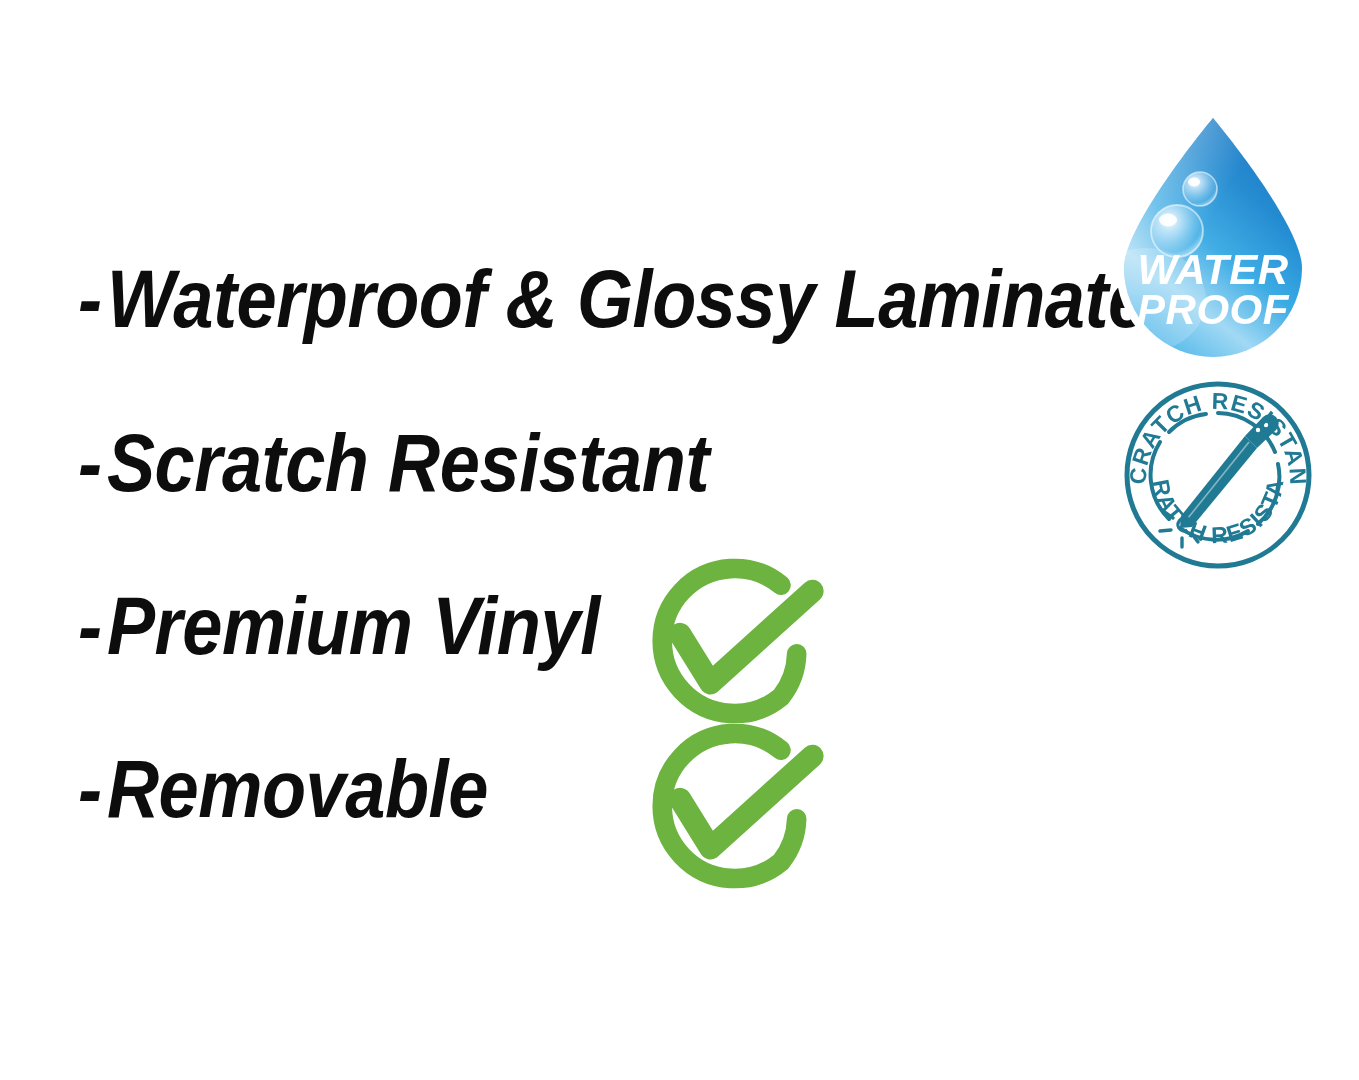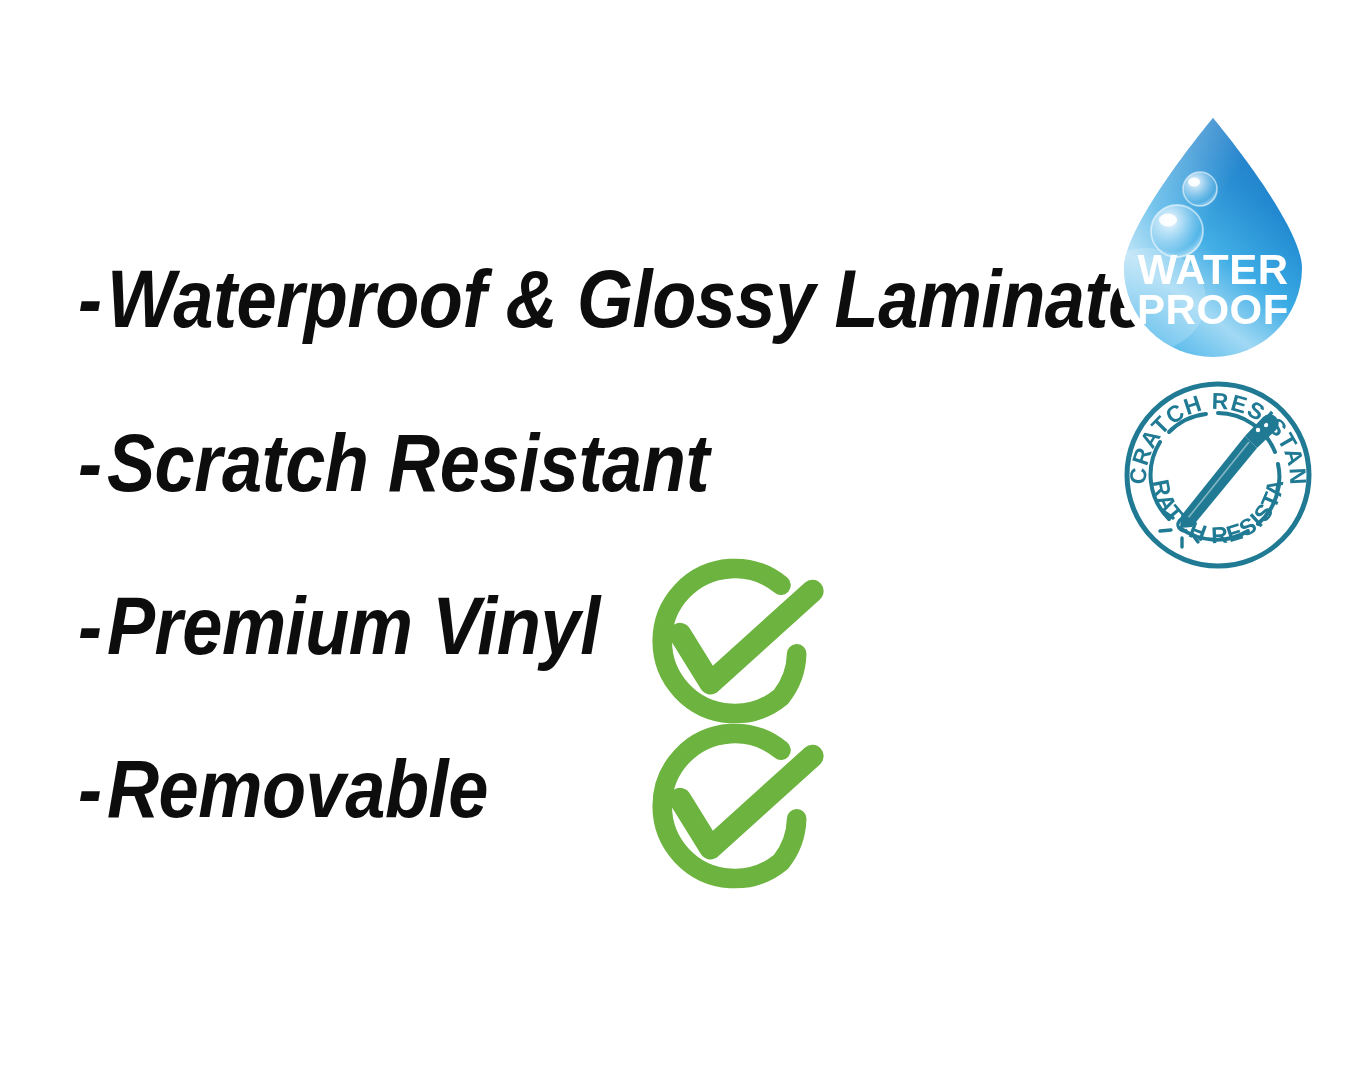--- a/index.html
+++ b/index.html
@@ -53,20 +53,21 @@
   #check-1 { left: 634px; top: 544px; }
   #check-2 { left: 634px; top: 709px; }
 
   
   #waterproof-badge {
     position: absolute;
     left: 1104px;
     top: 104px;
     width: 218px;
     height: 262px;
+    font-style: italic;
   }
 
   
   #scratch-badge {
     position: absolute;
     left: 1118px;
     top: 378px;
     width: 200px;
     height: 194px;
   }

